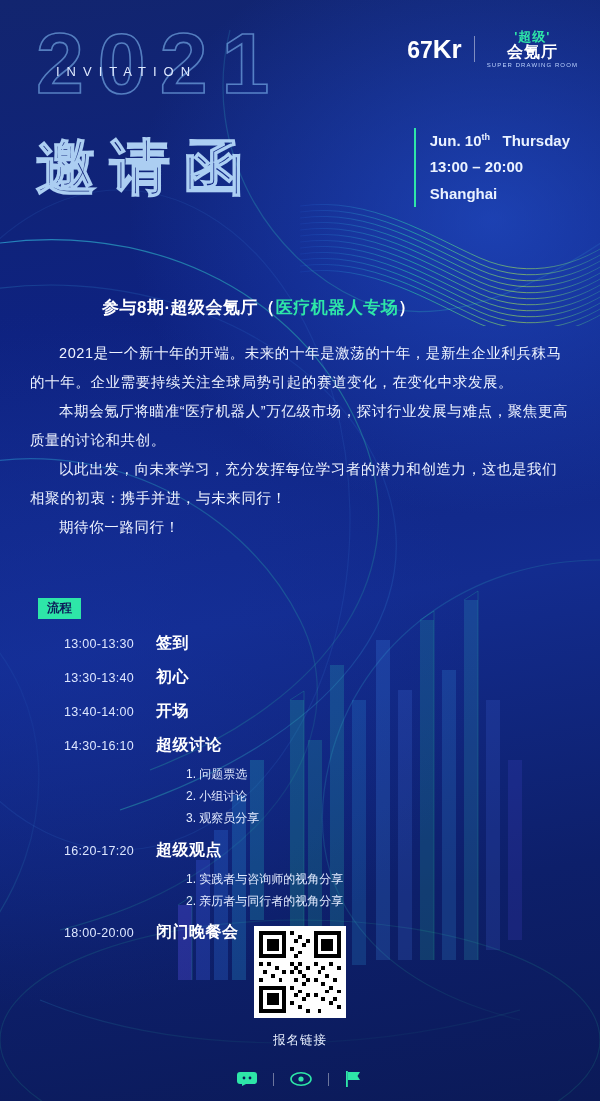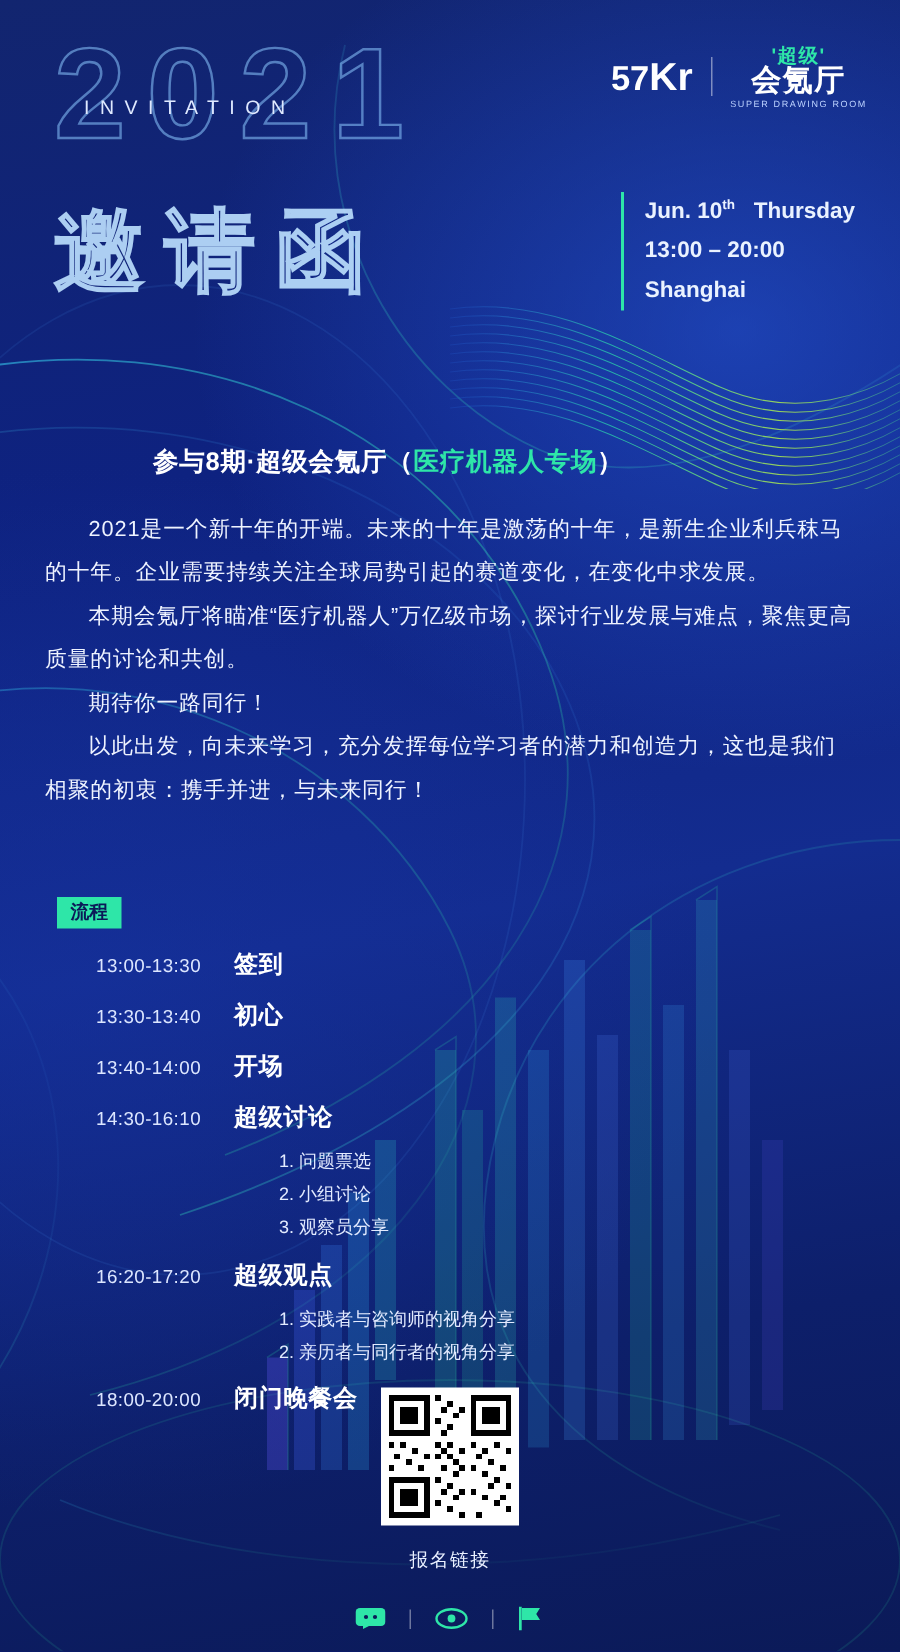--- a/index.html
+++ b/index.html
@@ -64,21 +64,21 @@
     letter-spacing: 0px;
     display: flex; align-items: baseline;
   }
   .brand-36kr .kr { font-size: 26px; }
   .brand-div { width: 1px; height: 26px; background: rgba(255,255,255,0.45); }
   .brand-sdr { text-align: center; line-height: 1.05; }
   .brand-sdr .l1 {
     font-size: 13px; font-weight: 700; color: #2ee6a8; letter-spacing: 1px;
   }
   .brand-sdr .l2 {
-    font-size: 20px; font-weight: 700; color: #fff; letter-spacing: 1px;
+    font-size: 16px; font-weight: 700; color: #fff; letter-spacing: 1px;
   }
   .brand-sdr .l3 {
     font-size: 6px; color: #bcd2ff; letter-spacing: 1.1px; margin-top: 2px;
   }
 
   .event-meta {
     position: absolute; top: 128px; right: 30px;
     padding-left: 14px;
     border-left: 2px solid #2ee6a8;
     line-height: 1.75;
@@ -217,21 +217,21 @@
     </g>
   </svg>
 
   <div class="header">
     <div class="big-year">2021</div>
     <div class="invitation-en">INVITATION</div>
     <div class="invitation-cn">邀请函</div>
 
     <div class="brand">
       <div class="brand-36kr">
-        <span>57</span>
+        <span>67</span>
           <span class="kr">Kr</span>
       </div>
       <div class="brand-div"></div>
       <div class="brand-sdr">
         <div class="l1">'超级'</div>
         <div class="l2">会氪厅</div>
         <div class="l3">SUPER DRAWING ROOM</div>
       </div>
     </div>
 
@@ -245,22 +245,22 @@
     </div>
   </div>
 
   <div class="body-wrap">
     <div class="subject">
       <span>参与8期·超级会氪厅（</span><span class="hl">医疗机器人专场</span><span>）</span>
     </div>
     <div class="paras">
       <p>2021是一个新十年的开端。未来的十年是激荡的十年，是新生企业利兵秣马的十年。企业需要持续关注全球局势引起的赛道变化，在变化中求发展。</p>
       <p>本期会氪厅将瞄准“医疗机器人”万亿级市场，探讨行业发展与难点，聚焦更高质量的讨论和共创。</p>
+      <p>以此出发，向未来学习，充分发挥每位学习者的潜力和创造力，这也是我们相聚的初衷：携手并进，与未来同行！</p>
       <p>期待你一路同行！</p>
-      <p>以此出发，向未来学习，充分发挥每位学习者的潜力和创造力，这也是我们相聚的初衷：携手并进，与未来同行！</p>
     </div>
   </div>
 
   <div class="agenda">
     <div class="agenda-title">流程</div>
     <div class="agenda-list">
 
       <div class="agenda-row">
         <div class="agenda-time">13:00-13:30</div>
         <div class="agenda-name">签到</div>

